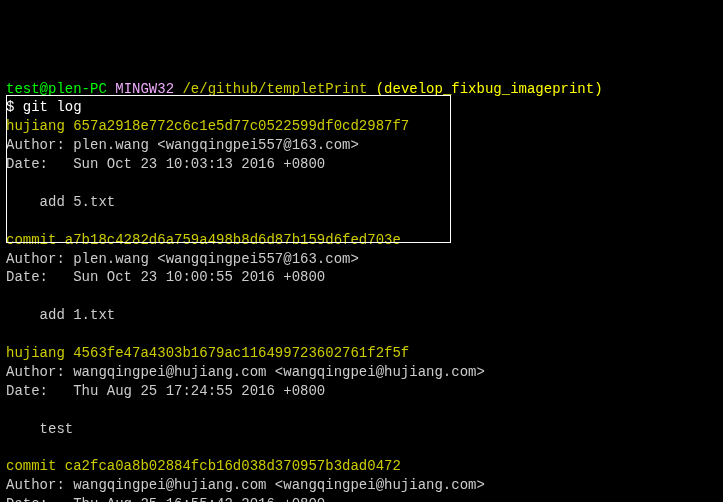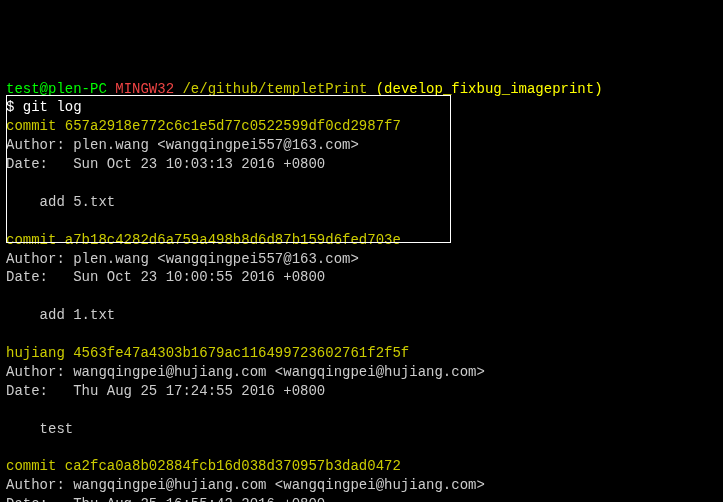--- a/index.html
+++ b/index.html
@@ -9,42 +9,42 @@
     font-size: 14px;
     line-height: 1.35;
     color: #ccc;
     width: 723px;
     height: 502px;
     overflow: hidden;
     padding: 4px 6px;
     white-space: pre;
   }
   .green { color: #00ff00; }
-  .magenta { color: #ef4444; text-align: right; }
+  .magenta { color: #f0abfc; text-align: right; }
   .yellow { color: #cccc00; font-family: Liberation Mono, monospace; }
   .bryellow { color: #ffff00; }
   .white { color: #ffffff; }
   .box {
     position: absolute;
     border: 1px solid #fff;
     left: 6px;
     top: 95px;
     width: 445px;
     height: 148px;
     pointer-events: none;
   }
 </style>
 </head>
 <body>
 
 
 
 <div><span class="green">test@plen-PC</span> <span class="magenta">MINGW32</span> <span class="yellow">/e/github/templetPrint</span> <span class="bryellow">(develop_fixbug_imageprint)</span>
 <span class="white">$ </span><span class="white">git log</span>
-<span class="yellow">commit 657a2918e772c6c1e5d77c0522599df0cd2987f7</span>
+<span class="yellow">hujiang 657a2918e772c6c1e5d77c0522599df0cd2987f7</span>
 <span>Author: plen.wang &lt;wangqingpei557@163.com&gt;</span>
 <span>Date:   Sun Oct 23 10:03:13 2016 +0800</span>
 
 <span>    add 5.txt</span>
 
 <span class="yellow">commit a7b18c4282d6a759a498b8d6d87b159d6fed703e</span>
 <span>Author: plen.wang &lt;wangqingpei557@163.com&gt;</span>
 <span>Date:   Sun Oct 23 10:00:55 2016 +0800</span>
 
 <span>    add 1.txt</span>

